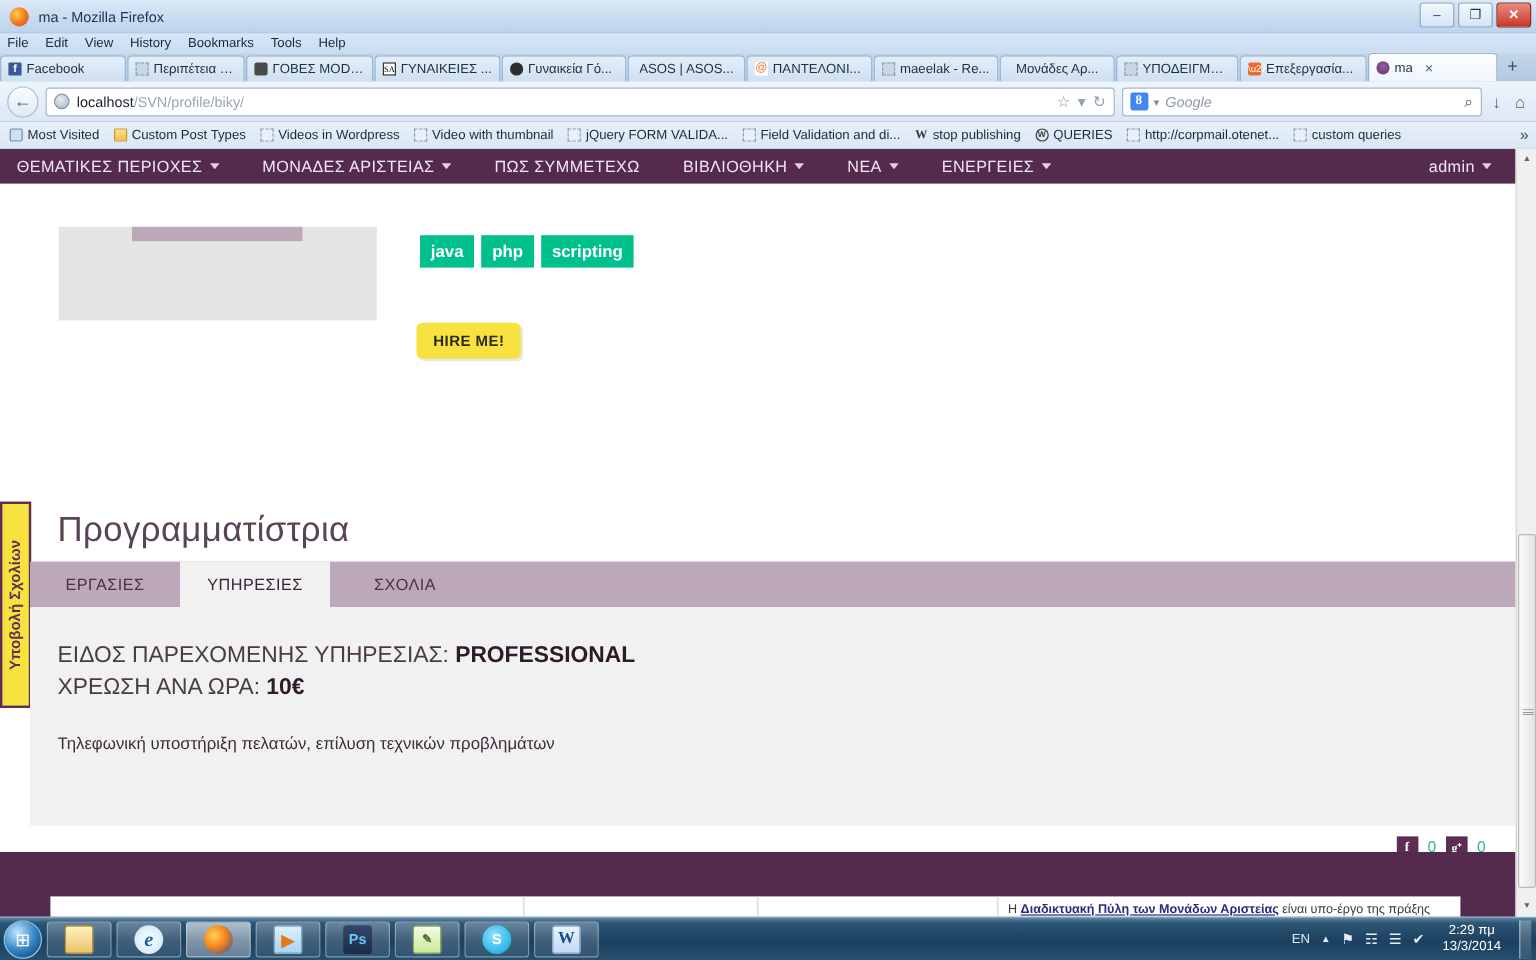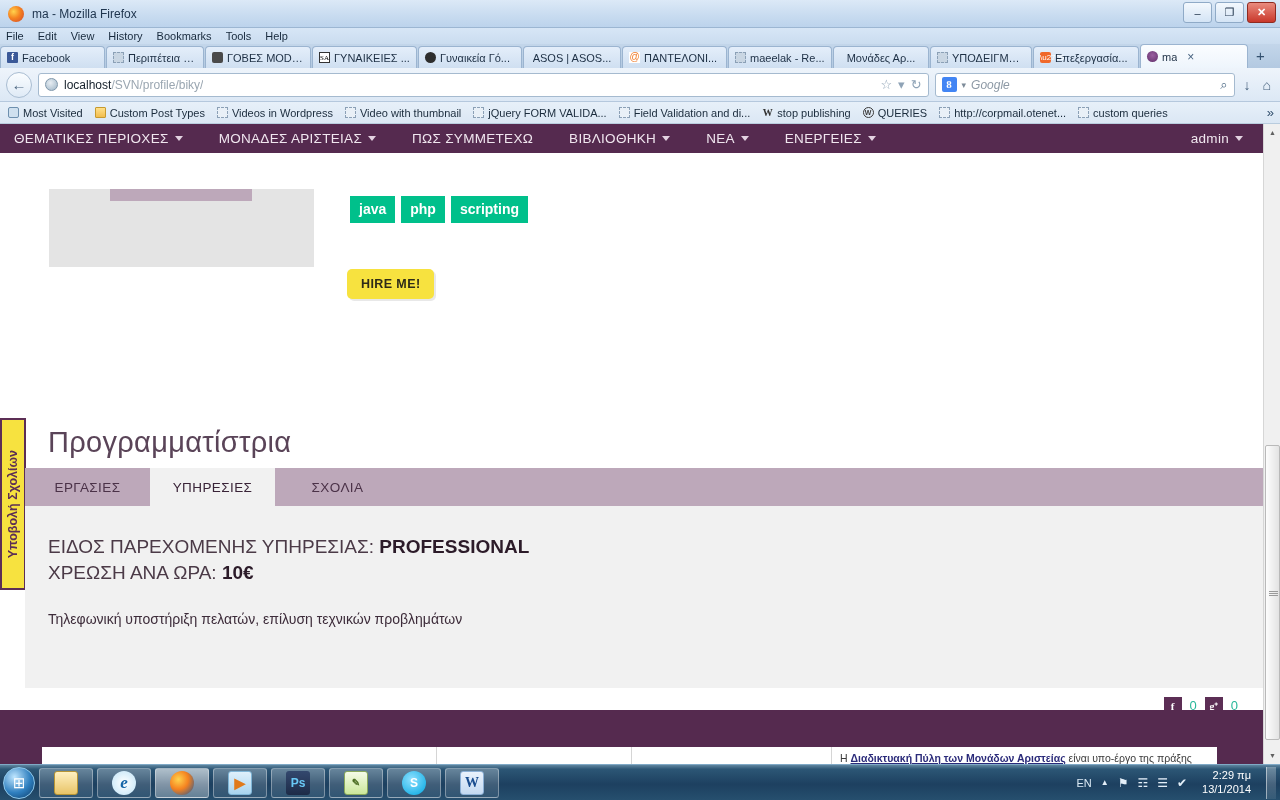--- a/index.html
+++ b/index.html
@@ -257,21 +257,21 @@
   .i-explorer{background:linear-gradient(#fff0c0,#e8c468);border:1px solid #b79536;}
   .i-ie{background:radial-gradient(circle at 50% 50%,#ffffff,#bfe3f7);color:#1566a8;font-family:"Liberation Serif",serif;font-size:17px;font-style:italic;border-radius:50%;}
   .i-ff{background:radial-gradient(circle at 35% 35%,#ffd34d 0%,#f58220 45%,#19539c 100%);border-radius:50%;}
   .i-media{background:linear-gradient(#dff0fb,#a9d5ef);color:#e07a1b;border:1px solid #7fb5d6;font-size:14px;}
   .i-ps{background:linear-gradient(#33486e,#1d2b47);color:#69c8f5;font-size:12px;}
   .i-np{background:linear-gradient(#f4fbe8,#cbe79a);border:1px solid #8aa95c;color:#4a6b20;font-size:10px;}
   .i-skype{background:radial-gradient(circle at 40% 35%,#8fe0ff,#00a6e0);border-radius:50%;color:#fff;font-size:12px;}
   .i-word{background:linear-gradient(#eaf2fc,#c4daf2);color:#1a4d8f;font-family:"Liberation Serif",serif;font-size:14px;border:1px solid #8cb0d6;}
   .tray{margin-left:auto;display:flex;align-items:center;gap:9px;padding-right:4px;color:#dbeaf5;font-size:11px;}
   .trayico{font-size:12px;color:#e3eef8;}
-  .clock{text-align:right;line-height:1.25;font-size:11px;color:#ffffff;padding:0 6px;}
+  .clock{text-align:center;line-height:1.25;font-size:11px;color:#ffffff;padding:0 6px;}
   .showdesk{width:10px;height:32px;background:linear-gradient(rgba(255,255,255,.3),rgba(255,255,255,.08));
             border-left:1px solid rgba(255,255,255,.5);}
 </style>
 </head>
 <body>
 
 <div id="app">
 
   <div class="titlebar">
     <div class="ff-logo"></div>
@@ -566,19 +566,19 @@
 
     <div class="tray">
       <span>EN</span>
       <span class="trayico" style="font-size:8px">▲</span>
       <span class="trayico">⚑</span>
       <span class="trayico">☶</span>
       <span class="trayico">☰</span>
       <span class="trayico">✔</span>
       <div class="clock">
         <div>2:29 πμ</div>
-        <div>13/1/2014</div>
+        <div>13/3/2014</div>
       </div>
       <div class="showdesk"></div>
     </div>
   </div>
 
 </div>
 
 </body></html>

